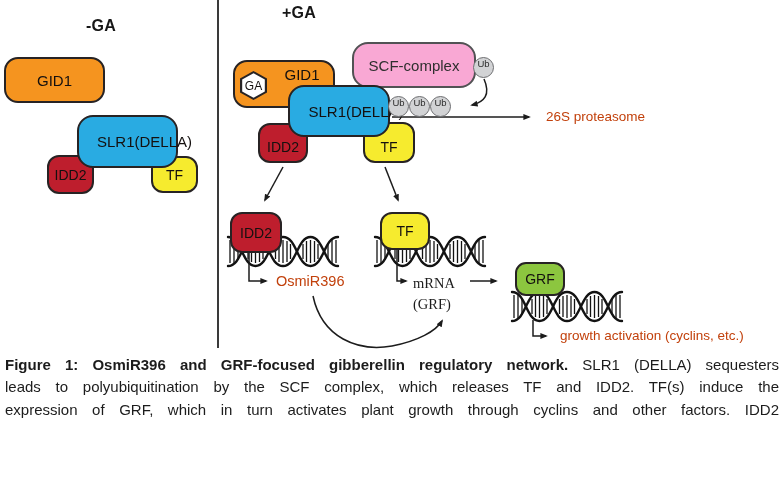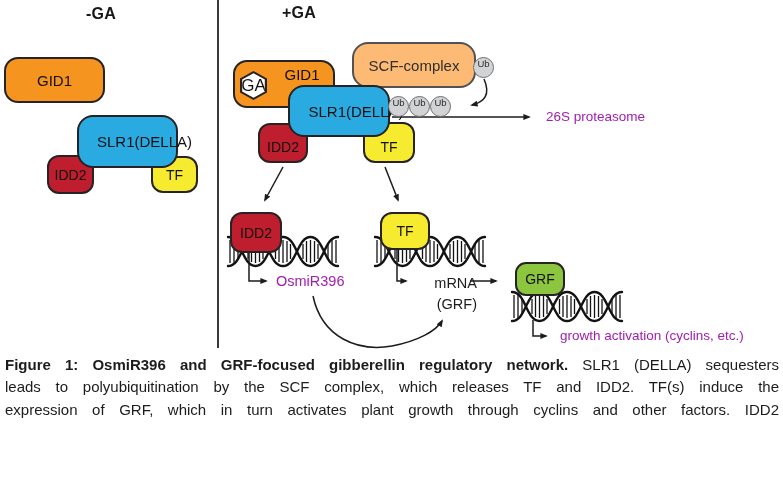--- a/index.html
+++ b/index.html
@@ -13,35 +13,35 @@
   .ptitle { position:absolute; width:84px; text-align:center; font-weight:bold; font-size:16px; color:#161616; letter-spacing:.2px; }
   .box {
     position:absolute; display:flex; align-items:center; justify-content:center;
     border:2px solid #272324; font-size:14px; color:#14100f; text-align:center;
   }
   .orange { background:#F5941F; }
   .blue   { background:#29ABE2;padding-left:34px; }
   .red    { background:#BE1E2D; }
   .yellow { background:#F6EB2E; }
   .green  { background:#8CC63F; }
-  .gray   { background:#fdba74; border-color:#525254; color:#2e2e2e;text-align:right; }
+  .gray   { background:#f9a8d4; border-color:#525254; color:#2e2e2e;text-align:right; }
   .ub {
     position:absolute; width:21px; height:21px; border-radius:50%;
     background:#D2D3D5; border:1.5px solid #6D6E71;
     display:flex; justify-content:center;
     font-size:9.5px; color:#2b2b2b;
   }
   .hex-outer { position:absolute; left:240px; top:71px; width:27px; height:29px;
     clip-path:polygon(50% 0,100% 26%,100% 74%,50% 100%,0 74%,0 26%); background:#272324; }
   .hex-inner { position:absolute; left:2.2px; top:2.2px; right:2.2px; bottom:2.2px;
     clip-path:polygon(50% 0,100% 26%,100% 74%,50% 100%,0 74%,0 26%); background:#ffffff;
-    display:flex; align-items:center; justify-content:center; font-size:17px; color:#14100f; }
-  .dlabel { position:absolute; font-size:13.5px; color:#a21caf; white-space:nowrap; }
-  .mrna-col { position:absolute; left:413px; top:273px; width:64px; text-align:right;
-    font-size:14.5px; line-height:21px; color:#1c1c1c; }
+    display:flex; align-items:center; justify-content:center; font-size:12px; color:#14100f; }
+  .dlabel { position:absolute; font-size:13.5px; color:#c2410c; white-space:nowrap; }
+  .mrna-col { position:absolute; left:413px; top:273px; width:64px; text-align:left;
+    font-size:14.5px; line-height:21px; color:#1c1c1c;font-family:Liberation Serif, serif; }
   .caption { position:absolute; left:5px; top:354px; width:774px;
     font-size:15px; line-height:22.4px; color:#1c1c1c; }
   .cline { text-align:justify; text-align-last:justify; white-space:normal; }
   .cline.last { text-align-last:left; }
   .cap-b { font-weight:bold; }
   .cap-i { font-style:italic; }
 </style>
 </head>
 <body>
 
@@ -95,21 +95,21 @@
       <path d="M249 253 V281 H266" marker-end="url(#ah)"></path>
       <path d="M397 250 V281 H406" marker-end="url(#ah)"></path>
       <path d="M470 281 H496" marker-end="url(#ah)"></path>
       <path d="M533 320 V336 H546" marker-end="url(#ah)"></path>
       <path d="M313 296 C 322 338 358 352 392 346 C 418 341 436 331 442 321" marker-end="url(#ah)"></path>
     </g>
   </svg>
 
   <div class="divider"></div>
 
-  <div class="ptitle" style="left:59px; top:5px;">-GA</div>
+  <div class="ptitle" style="left:59px; top:17px;">-GA</div>
   <div class="ptitle" style="left:257px; top:4px;">+GA</div>
 
   <div class="box orange" style="left:4px; top:57px; width:101px; height:46px; border-radius:14px; font-size:15px;">
     <span>GID1</span>
   </div>
   <div class="box red" style="left:47px; top:155px; width:47px; height:39px; border-radius:12px;">
     <span>IDD2</span>
   </div>
   <div class="box yellow" style="left:151px; top:156px; width:47px; height:37px; border-radius:12px;">
     <span>TF</span>

